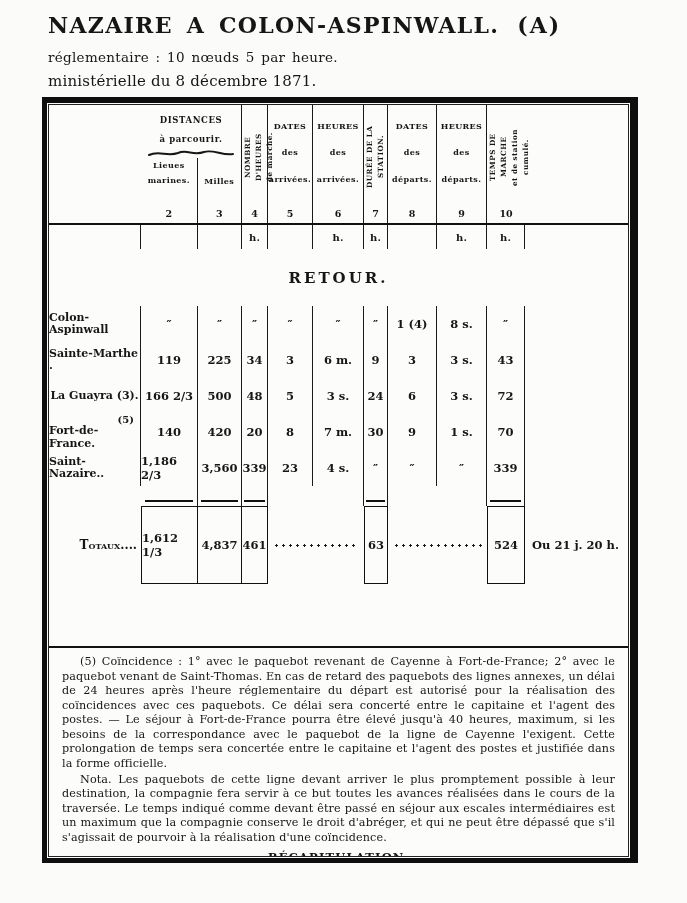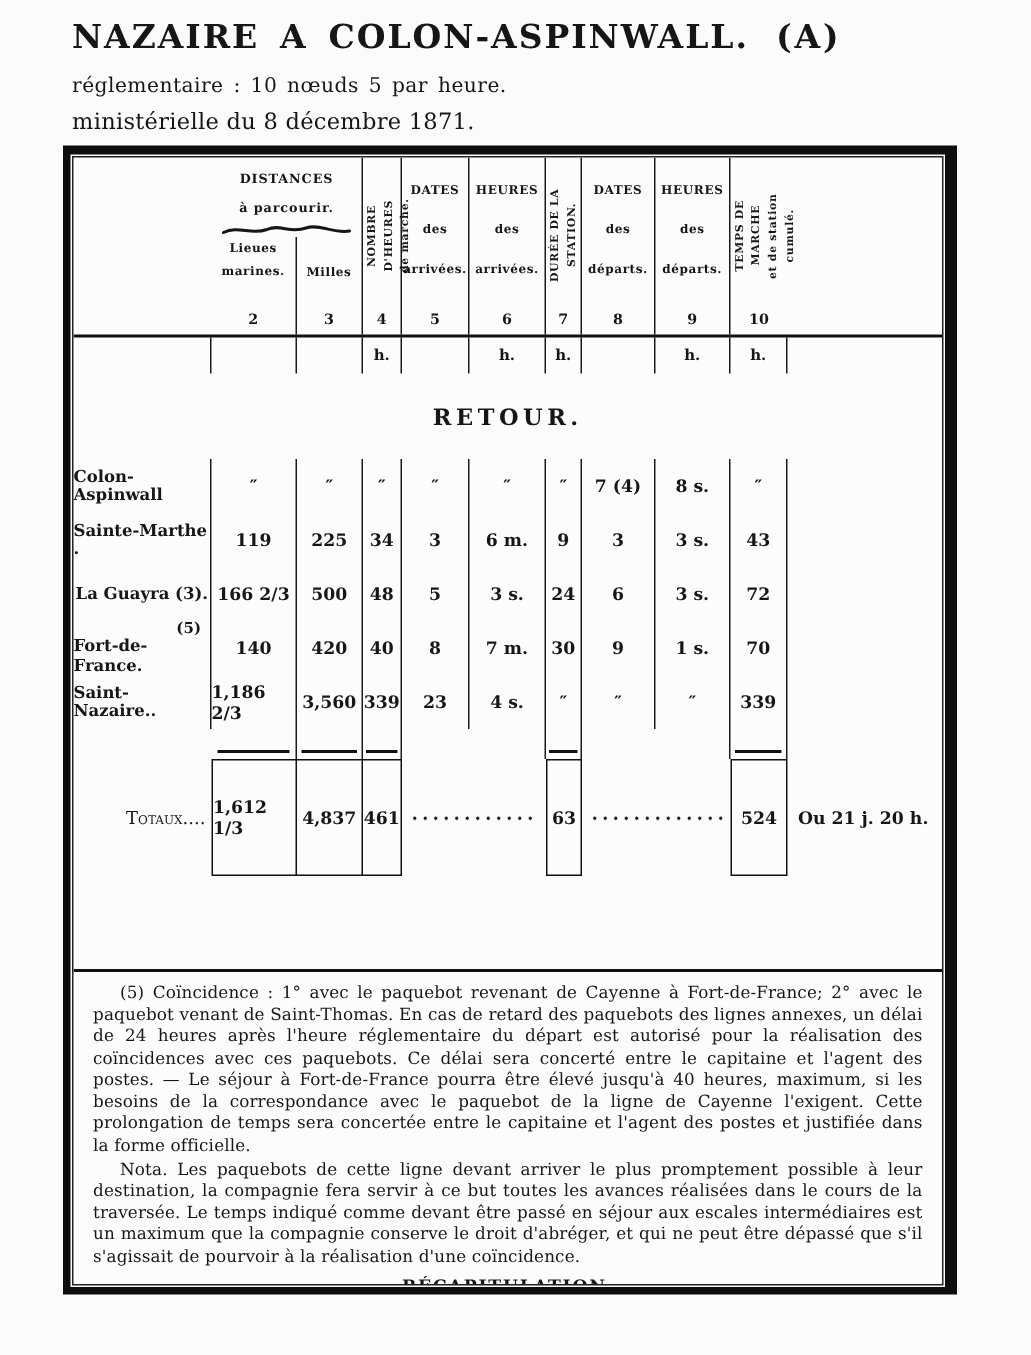--- a/index.html
+++ b/index.html
@@ -83,21 +83,21 @@
   
   .sumrow{height:20px;}
   .sumrow .dcell{align-items:flex-end;padding-bottom:4px;}
   .sumline{width:84%;border-bottom:2px solid #111;}
   .sumline.thick{border-bottom-width:2.6px;}
 
   
   .totrow{height:78px;}
   .tcell{display:flex;align-items:center;justify-content:center;
          font-size:11.5px;font-weight:bold;min-width:0;box-sizing:border-box;}
-  .tcell.station{font-variant:small-caps;justify-content:flex-end;padding-right:4px;font-weight:normal;font-size:12px;text-align:right;}
+  .tcell.station{font-variant:small-caps;justify-content:flex-end;padding-right:4px;font-weight:bold;font-size:12px;text-align:right;}
   .boxed{border-top:1.6px solid #111;border-bottom:1.6px solid #111;}
   .boxed.bl{border-left:1.6px solid #111;}
   .boxed.br{border-right:1.6px solid #111;}
   .boxed.sep{border-right:1.4px solid #111;}
   .span2{grid-column:span 2;}
   .leader{
     flex:1;height:3px;margin:0 5px;align-self:center;
     background-image:radial-gradient(circle,#1a1a1a 1.1px,transparent 1.3px);
     background-size:7px 3px;background-repeat:repeat-x;background-position:left center;
   }
@@ -210,21 +210,21 @@
       </div>
 
       <div class="cols trow">
         <div class="dcell station">Colon-Aspinwall</div>
         <div class="dcell">″</div>
         <div class="dcell">″</div>
         <div class="dcell">″</div>
         <div class="dcell">″</div>
         <div class="dcell">″</div>
         <div class="dcell">″</div>
-        <div class="dcell">7 (4)</div>
+        <div class="dcell">1 (4)</div>
         <div class="dcell">8 s.</div>
         <div class="dcell">″</div>
         <div class="dcell"></div>
       </div>
       <div class="cols trow">
         <div class="dcell station">Sainte-Marthe .</div>
         <div class="dcell">119</div>
         <div class="dcell">225</div>
         <div class="dcell">34</div>
         <div class="dcell">3</div>
@@ -248,21 +248,21 @@
         <div class="dcell">72</div>
         <div class="dcell"></div>
       </div>
       <div class="cols trow">
         <div class="dcell station">
           <span class="station-prefix">(5)</span>
           <span>Fort-de-France.</span>
         </div>
         <div class="dcell">140</div>
         <div class="dcell">420</div>
-        <div class="dcell">40</div>
+        <div class="dcell">20</div>
         <div class="dcell">8</div>
         <div class="dcell">7 m.</div>
         <div class="dcell">30</div>
         <div class="dcell">9</div>
         <div class="dcell">1 s.</div>
         <div class="dcell">70</div>
         <div class="dcell"></div>
       </div>
       <div class="cols trow">
         <div class="dcell station">Saint-Nazaire..</div>

